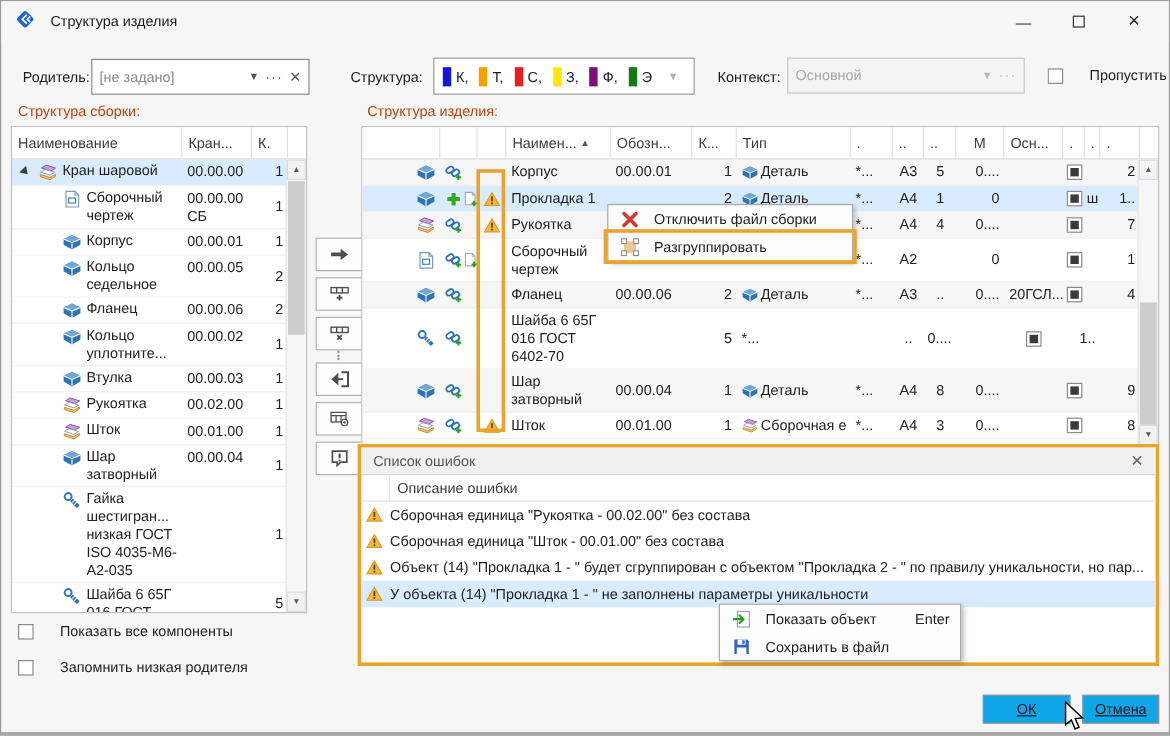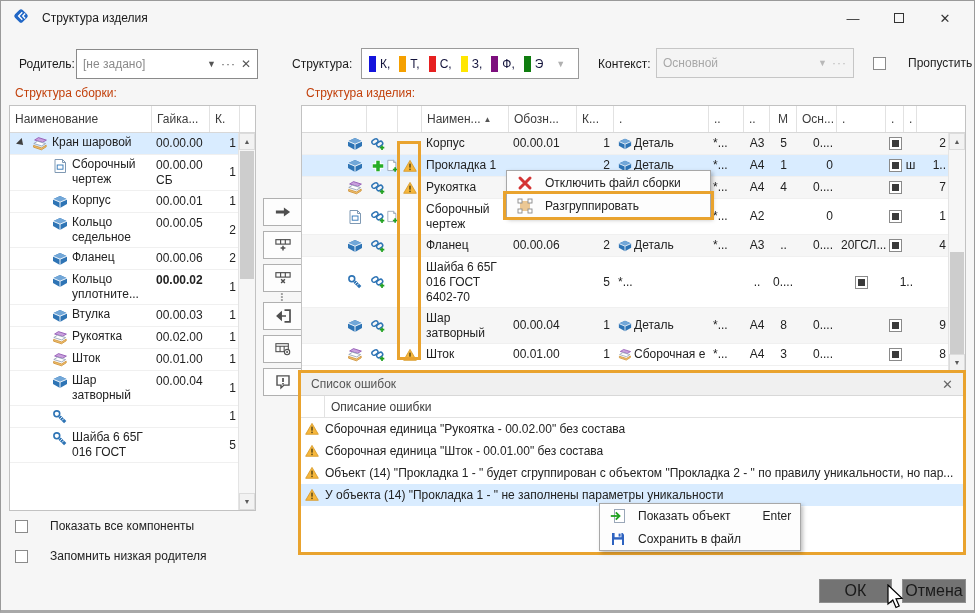--- a/index.html
+++ b/index.html
@@ -88,22 +88,22 @@
   .err-close { margin-left:auto; color:#666; font-size:13px; }
   .err-hdr { height:22px; display:flex; align-items:center; border-bottom:1px solid #e2e2e2; color:#3c3c3c; }
   .err-hdr .eh-ic { width:24px; height:22px; border-right:1px solid #e2e2e2; flex:none; }
   .err-hdr .eh-tx { padding-left:6px; }
   .erow { height:22px; display:flex; align-items:center; gap:6px; padding-left:4px;
           white-space:nowrap; overflow:hidden; }
   .erow.sel { background:#d9ecff; }
 
   .ann { position:absolute; border:3px solid #e9a32e; z-index:50; pointer-events:none; }
 
-  .btn { position:absolute; height:24px; background:#737373; border:1px solid #8f8f8f;
-         display:flex; align-items:center; justify-content:center; font-size:16px; color:#1a1a1a; }
+  .btn { position:absolute; height:24px; background:#0ea5e9; border:1px solid #8f8f8f;
+         display:flex; align-items:center; justify-content:center; font-size:12px; color:#1a1a1a;text-decoration:underline; }
 
   .cursor { position:absolute; z-index:200; width:19px; height:27px; pointer-events:none; }
   .sec-label { position:absolute; color:#c2410c; }
 </style>
 </head>
 <body>
 
 <div class="window">
 
   <div class="titlebar">
@@ -171,21 +171,21 @@
     <span class="cb-box"></span>
     <span style="white-space:nowrap;">Пропустить об</span>
   </div>
 
   <div class="sec-label" style="left:14px;top:85px;">Структура сборки:</div>
   <div class="sec-label" style="left:305px;top:85px;">Структура изделия:</div>
 
   <div class="panel" style="left:8px;top:104px;width:247px;height:406px;">
     <div class="grid-hdr lrow lgrid-hdr" id="left-hdr">
         <span class="hc">Наименование</span>
-        <span class="hc">Гайка...</span>
+        <span class="hc">Кран...</span>
         <span class="hc">К.</span>
       </div>
     <div id="left-rows" style="position:absolute;left:0;top:27px;width:230px;bottom:0;overflow:hidden;">
         <div class="lrow row sel">
           <div class="cell" style="align-items: flex-start; gap: 4px;">
             <span class="exp" style="margin-top: 5px;">
               <i></i>
             </span>
             <span class="ic" style="margin-top: 1px;">
               <svg viewBox="0 0 16 16">
@@ -264,21 +264,21 @@
             <span class="tindent" style="width: 34px;"></span>
             <span class="ic" style="margin-top: 1px;">
               <svg viewBox="0 0 16 16">
                 <path d="M1 5.2 L8 2 L15 5.2 L15 10 L8 14 L1 10 Z" fill="#2e74b5"></path>
                 <path d="M1 5.2 L8 8.2 L15 5.2 L8 2 Z" fill="#72a7d8"></path>
                 <path d="M8 8.2 L8 14 M1 5.2 L8 8.2 L15 5.2" fill="none" stroke="#fff" stroke-width="0.9"></path>
               </svg>
             </span>
             <span class="tname-text">Кольцо уплотните...</span>
           </div>
-          <div class="cell" style="align-items: flex-start; display: block; padding-top: 3px; font-weight: bold;">00.00.02</div>
+          <div class="cell" style="align-items: flex-start; display: block; padding-top: 3px;">00.00.02</div>
           <div class="cell num">1</div>
         </div>
         <div class="lrow row">
           <div class="cell" style="align-items: flex-start; gap: 4px;">
             <span class="tindent" style="width: 34px;"></span>
             <span class="ic" style="margin-top: 1px;">
               <svg viewBox="0 0 16 16">
                 <path d="M1 5.2 L8 2 L15 5.2 L15 10 L8 14 L1 10 Z" fill="#2e74b5"></path>
                 <path d="M1 5.2 L8 8.2 L15 5.2 L8 2 Z" fill="#72a7d8"></path>
                 <path d="M8 8.2 L8 14 M1 5.2 L8 8.2 L15 5.2" fill="none" stroke="#fff" stroke-width="0.9"></path>
@@ -337,20 +337,21 @@
         <div class="lrow row">
           <div class="cell" style="align-items: flex-start; gap: 4px;">
             <span class="tindent" style="width: 34px;"></span>
             <span class="ic" style="margin-top: 1px;">
               <svg viewBox="0 0 16 16">
                 <circle cx="4.8" cy="4.8" r="2.9" fill="none" stroke="#2e74b5" stroke-width="1.6"></circle>
                 <path d="M7.6 7.6 L13.2 13.2" stroke="#2e74b5" stroke-width="3.2"></path>
                 <path d="M8.2 9.8 l2.1 -2.1 M9.9 11.5 l2.1 -2.1" stroke="#fff" stroke-width="0.9"></path>
               </svg>
             </span>
+            <span class="tname-text">Гайка шестигран... низкая ГОСТ ISO 4035-М6- А2-035</span>
           </div>
           <div class="cell" style="align-items: flex-start; display: block; padding-top: 3px;"></div>
           <div class="cell num">1</div>
         </div>
         <div class="lrow row">
           <div class="cell" style="align-items: flex-start; gap: 4px;">
             <span class="tindent" style="width: 34px;"></span>
             <span class="ic" style="margin-top: 1px;">
               <svg viewBox="0 0 16 16">
                 <circle cx="4.8" cy="4.8" r="2.9" fill="none" stroke="#2e74b5" stroke-width="1.6"></circle>
@@ -443,20 +444,21 @@
   <div class="tool-sep" style="top:291px;">•<br>•<br>•</div>
 
   <div class="panel" style="left:300px;top:104px;width:665px;height:267px;">
     <div class="grid-hdr rrow rgrid-hdr" id="right-hdr">
         <span class="hc"></span>
         <span class="hc"></span>
         <span class="hc"></span>
         <span class="hc">Наимен...<span class="sort">▲</span></span>
         <span class="hc">Обозн...</span>
         <span class="hc">К...</span>
+        <span class="hc">Тип</span>
         <span class="hc">.</span>
         <span class="hc">..</span>
         <span class="hc">..</span>
         <span class="hc" style="justify-content: center;">М</span>
         <span class="hc">Осн...</span>
         <span class="hc">.</span>
         <span class="hc">.</span>
         <span class="hc">.</span>
       </div>
     <div id="right-rows" style="position:absolute;left:0;top:27px;width:648px;bottom:0;overflow:hidden;">

